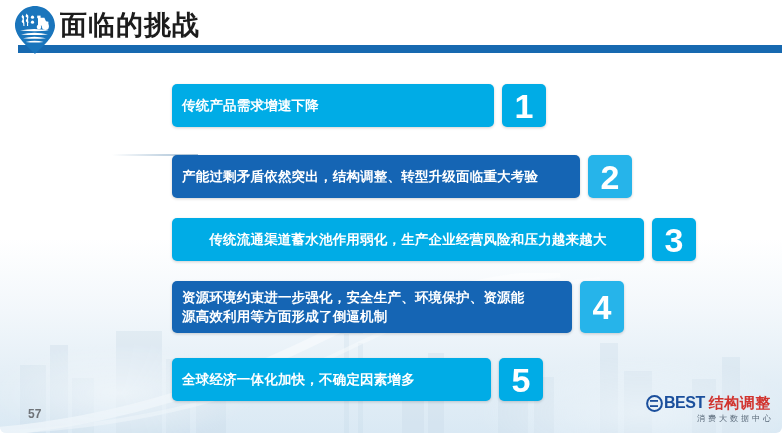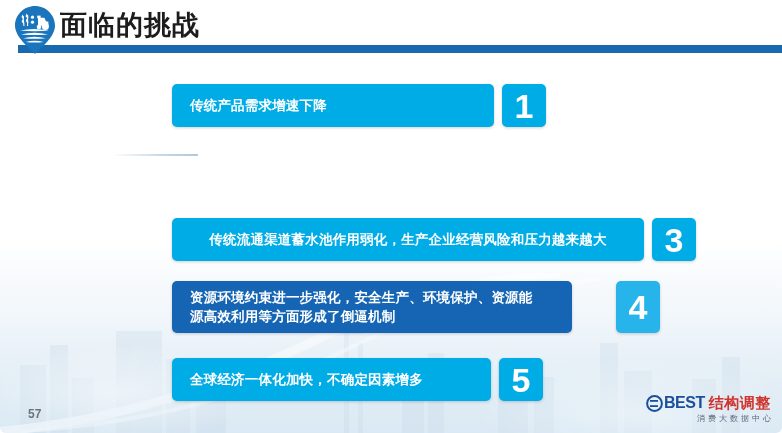--- a/index.html
+++ b/index.html
@@ -100,21 +100,21 @@
     align-items: center;
     border-radius: 5px;
     box-shadow: 0 1px 3px rgba(0,0,0,0.18);
     box-sizing: border-box;
   }
   .bar-text {
     color: #ffffff;
     font-weight: bold;
     font-size: 13.5px;
     line-height: 19px;
-    padding: 0 18px;
+    padding: 0 10px;
     white-space: pre-line;
     letter-spacing: 0.2px;
   }
   .numbox {
     border-radius: 5px;
     box-shadow: 0 1px 3px rgba(0,0,0,0.18);
     display: flex;
     align-items: center;
     justify-content: center;
     color: #ffffff;
@@ -237,31 +237,39 @@
 
   <div class="row" style="left:172px; top:84px;">
     <div class="bar" style="width:322px; height:43px; background:#00ace6;">
       <div class="bar-text">传统产品需求增速下降</div>
     </div>
     <div class="numbox" style="width:44px; height:43px; background:#00ace6; margin-left:8px;">
       <span>1</span>
     </div>
   </div>
 
+  <div class="row" style="left:172px; top:155px;">
+    <div class="bar" style="width:408px; height:43px; background:#1565b4;">
+      <div class="bar-text">产能过剩矛盾依然突出，结构调整、转型升级面临重大考验</div>
+    </div>
+    <div class="numbox" style="width:44px; height:43px; background:#26b4ea; margin-left:8px;">
+      <span>2</span>
+    </div>
+  </div>
 
   <div class="row" style="left:172px; top:218px;">
     <div class="bar" style="width:472px; height:43px; background:#00ace6;justify-content:center;">
       <div class="bar-text">传统流通渠道蓄水池作用弱化，生产企业经营风险和压力越来越大</div>
     </div>
     <div class="numbox" style="width:44px; height:43px; background:#00ace6; margin-left:8px;">
       <span>3</span>
     </div>
   </div>
 
-  <div class="row" style="left:172px; top:281px;gap:36px;">
+  <div class="row" style="left:172px; top:281px;">
     <div class="bar" style="width:400px; height:52px; background:#1565b4;">
       <div class="bar-text">资源环境约束进一步强化，安全生产、环境保护、资源能
 源高效利用等方面形成了倒逼机制</div>
     </div>
     <div class="numbox" style="width:44px; height:52px; background:#26b4ea; margin-left:8px;">
       <span>4</span>
     </div>
   </div>
 
   <div class="row" style="left:172px; top:358px;">

